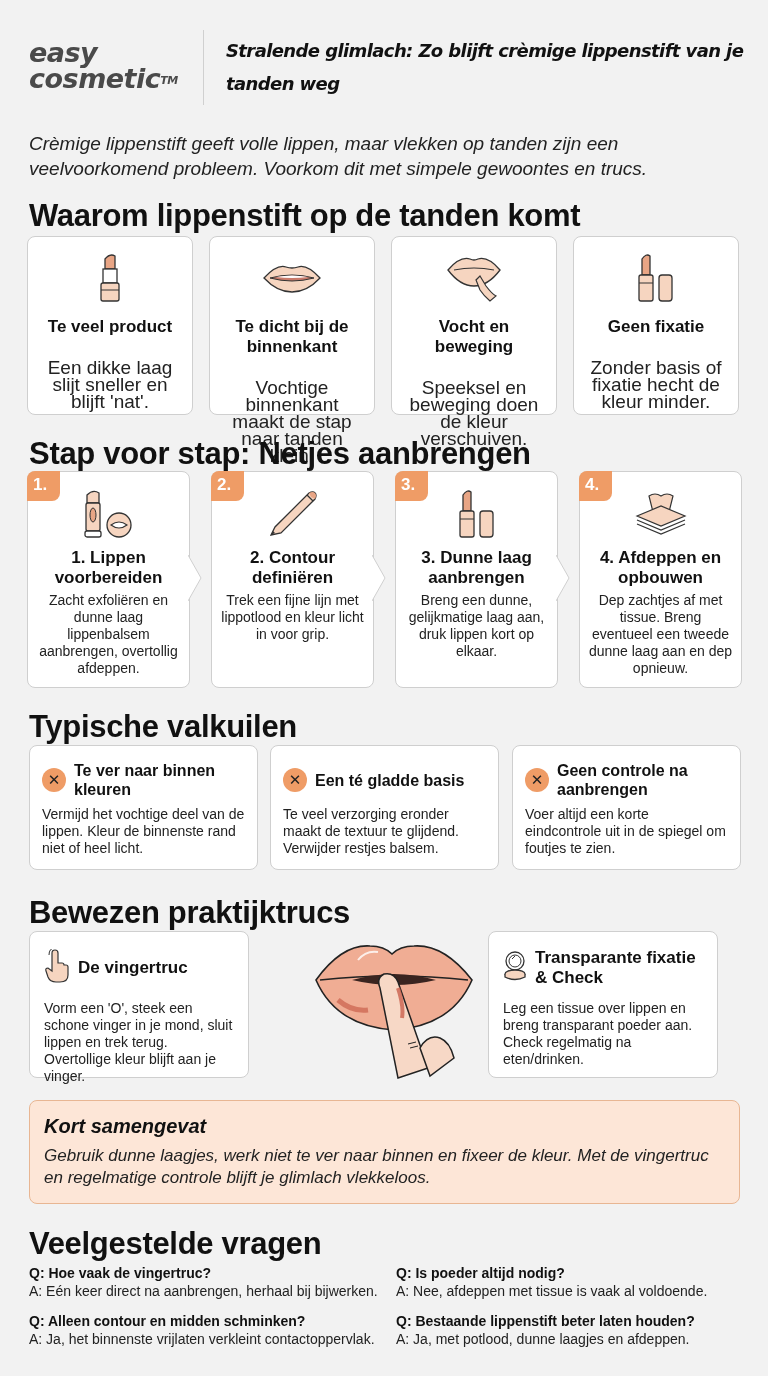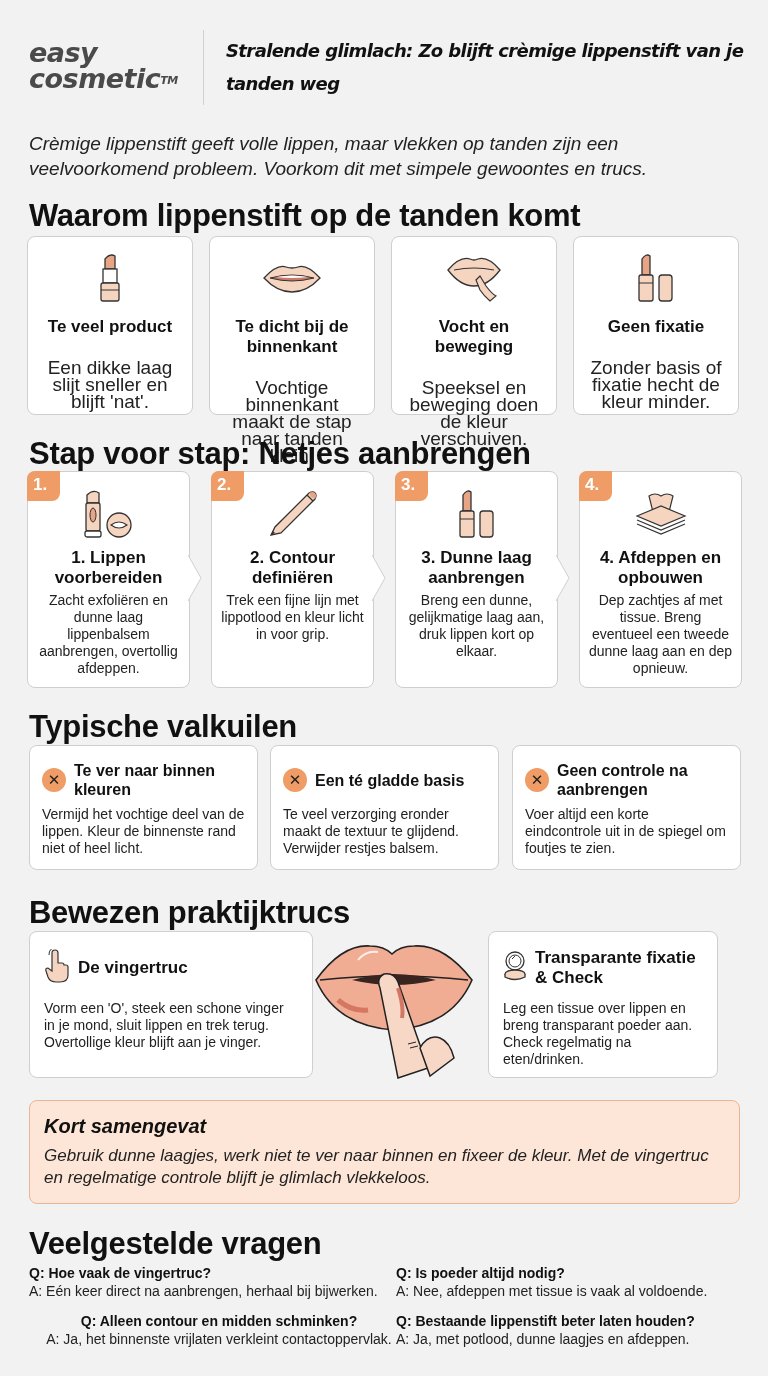--- a/index.html
+++ b/index.html
@@ -253,21 +253,21 @@
 <div class="pit" style="left:512px">
   <div class="head">
     <div class="xcirc">✕</div>
     <h3>Geen controle na aanbrengen</h3>
   </div>
   <p>Voer altijd een korte eindcontrole uit in de spiegel om foutjes te zien.</p>
 </div>
 
 <h2 class="sec" style="top:895px">Bewezen praktijktrucs</h2>
 
-<div class="trick" style="left:29px; width:284px;">
+<div class="trick" style="left:29px; width:220px;">
   <div class="head">
     <span>
       <svg width="26" height="34" viewBox="0 0 26 34">
           <path d="M8 4 Q8 1 11 1 Q14 1 14 4 L14 14 L18 14 Q20 14 20 16 L22 16 Q24 16 24 18 L24 26 Q24 33 16 33 L12 33 Q6 33 4 28 L2 22 Q1 19 4 19 L8 22 Z" fill="#f6d5c0" stroke="#333" stroke-width="1.2"></path>
           <path d="M5 6 Q5 -1 11 -1" fill="none" stroke="#333" stroke-width="1"></path>
         </svg>
     </span>
     <h3>De vingertruc</h3>
   </div>
   <p>Vorm een 'O', steek een schone vinger in je mond, sluit lippen en trek terug. Overtollige kleur blijft aan je vinger.</p>
@@ -311,20 +311,20 @@
 <h2 class="sec" style="top:1226px">Veelgestelde vragen</h2>
 
 <div class="faq" style="left:29px; top:1264px;">
   <div class="q">Q: Hoe vaak de vingertruc?</div>
   <div class="a">A: Eén keer direct na aanbrengen, herhaal bij bijwerken.</div>
 </div>
 <div class="faq" style="left:396px; top:1264px; width:360px;">
   <div class="q">Q: Is poeder altijd nodig?</div>
   <div class="a">A: Nee, afdeppen met tissue is vaak al voldoende.</div>
 </div>
-<div class="faq" style="left:29px; top:1312px;text-align:center;">
+<div class="faq" style="left:29px; top:1312px;">
   <div class="q">Q: Alleen contour en midden schminken?</div>
   <div class="a">A: Ja, het binnenste vrijlaten verkleint contactoppervlak.</div>
 </div>
 <div class="faq" style="left:396px; top:1312px; width:360px;">
   <div class="q">Q: Bestaande lippenstift beter laten houden?</div>
   <div class="a">A: Ja, met potlood, dunne laagjes en afdeppen.</div>
 </div>
 
 </body></html>

